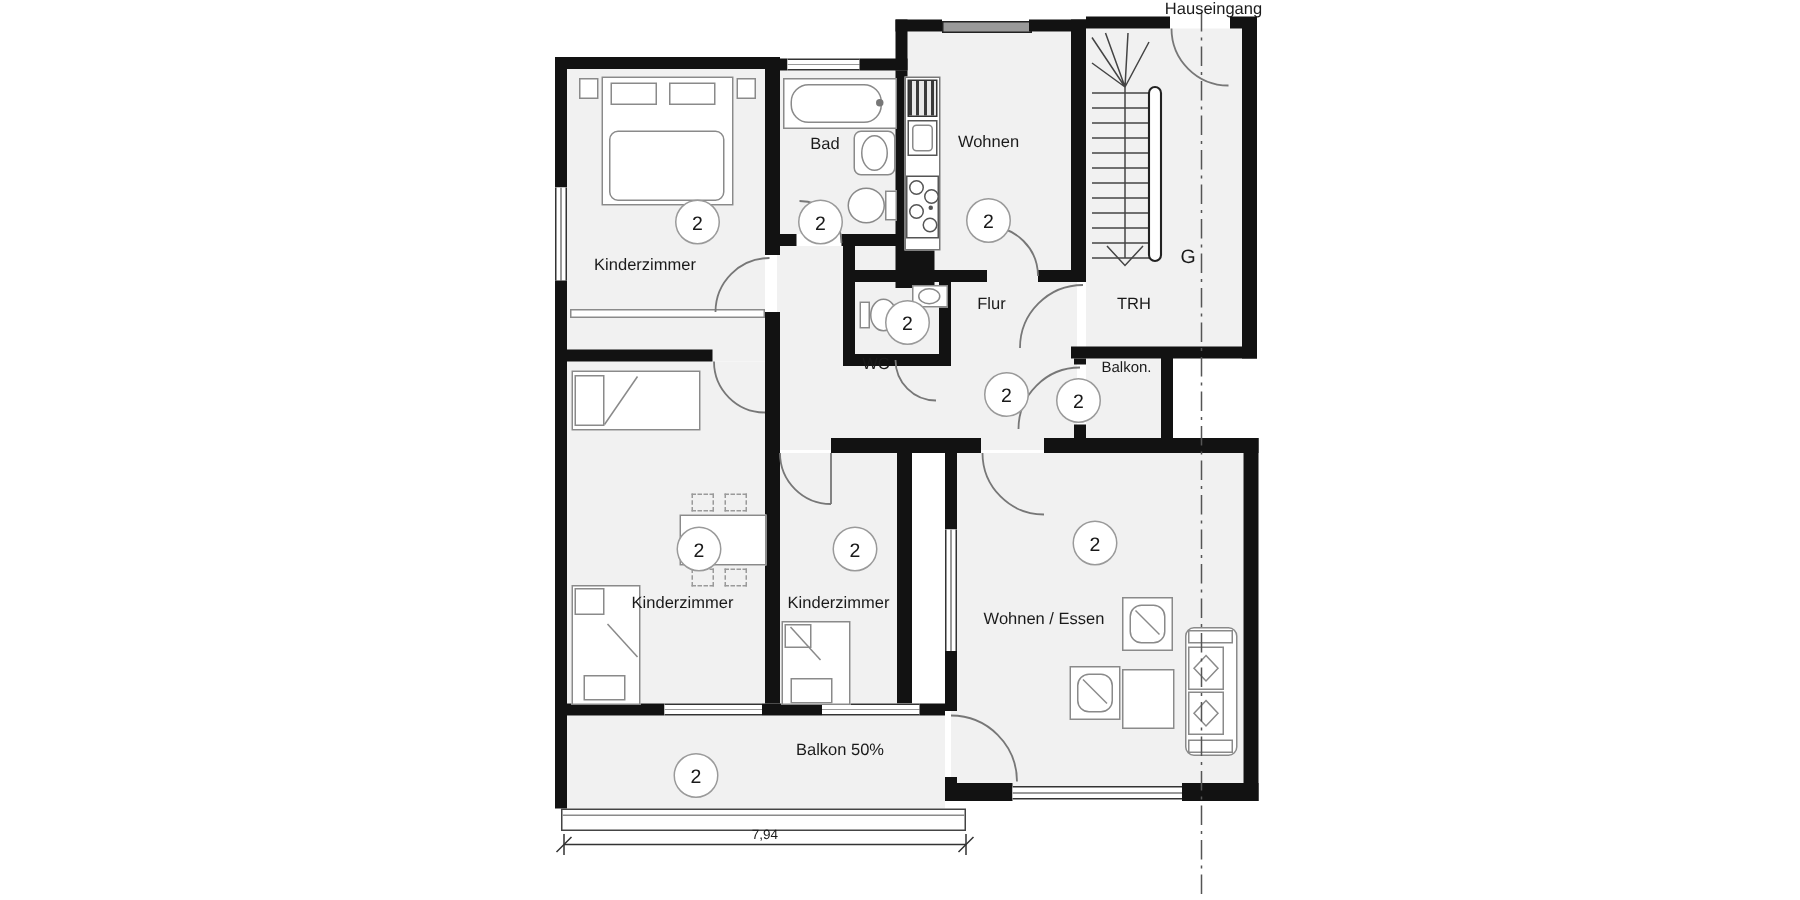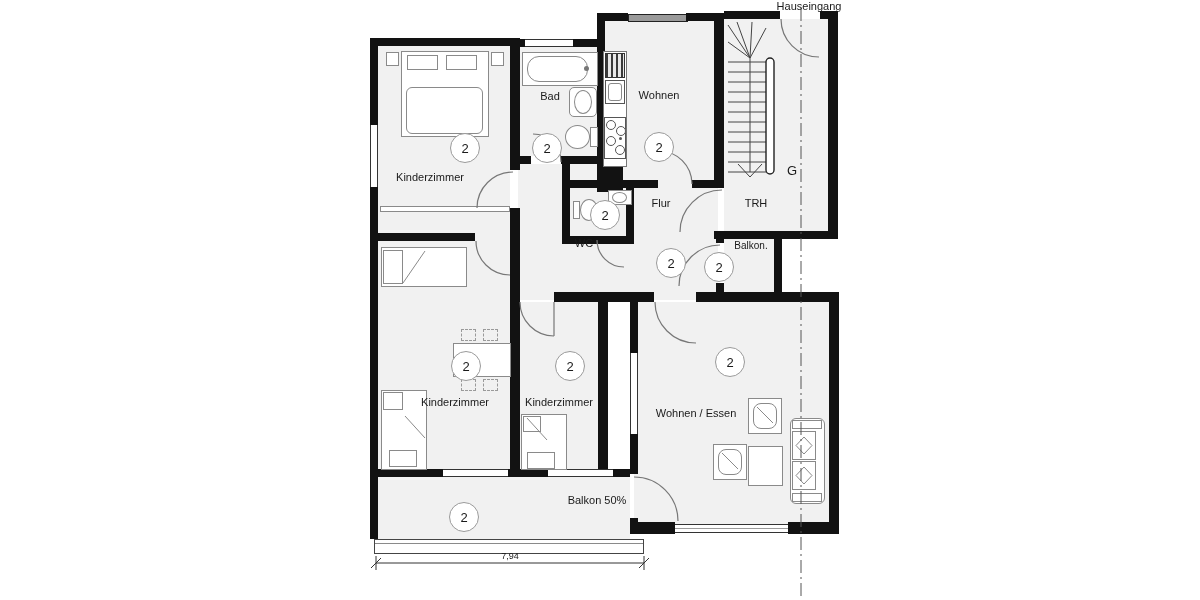--- a/index.html
+++ b/index.html
@@ -194,21 +194,21 @@
   <div class="lbl" style="left:550px;top:90px;">Bad</div>
   <div class="lbl" style="left:659px;top:89px;">Wohnen</div>
   <div class="lbl" style="left:584px;top:237px;">WC</div>
   <div class="lbl" style="left:661px;top:197px;">Flur</div>
   <div class="lbl" style="left:751px;top:240px;font-size:10px;">Balkon.</div>
   <div class="lbl" style="left:756px;top:197px;">TRH</div>
   <div class="lbl" style="left:792px;top:163px;font-size:13px;">G</div>
   <div class="lbl" style="left:455px;top:396px;">Kinderzimmer</div>
   <div class="lbl" style="left:559px;top:396px;">Kinderzimmer</div>
   <div class="lbl" style="left:696px;top:407px;">Wohnen / Essen</div>
-  <div class="lbl" style="left:560px;top:494px;margin-left:37px;">Balkon 50%</div>
+  <div class="lbl" style="left:560px;top:494px;">Balkon 50%</div>
   <div class="lbl" style="left:510px;top:551px;font-size:9px;">7,94</div>
 
   <div class="badge" style="left:450px;top:133px;">2</div>
   <div class="badge" style="left:532px;top:133px;">2</div>
   <div class="badge" style="left:644px;top:132px;">2</div>
   <div class="badge" style="left:590px;top:200px;">2</div>
   <div class="badge" style="left:656px;top:248px;">2</div>
   <div class="badge" style="left:704px;top:252px;">2</div>
   <div class="badge" style="left:451px;top:351px;">2</div>
   <div class="badge" style="left:555px;top:351px;">2</div>

